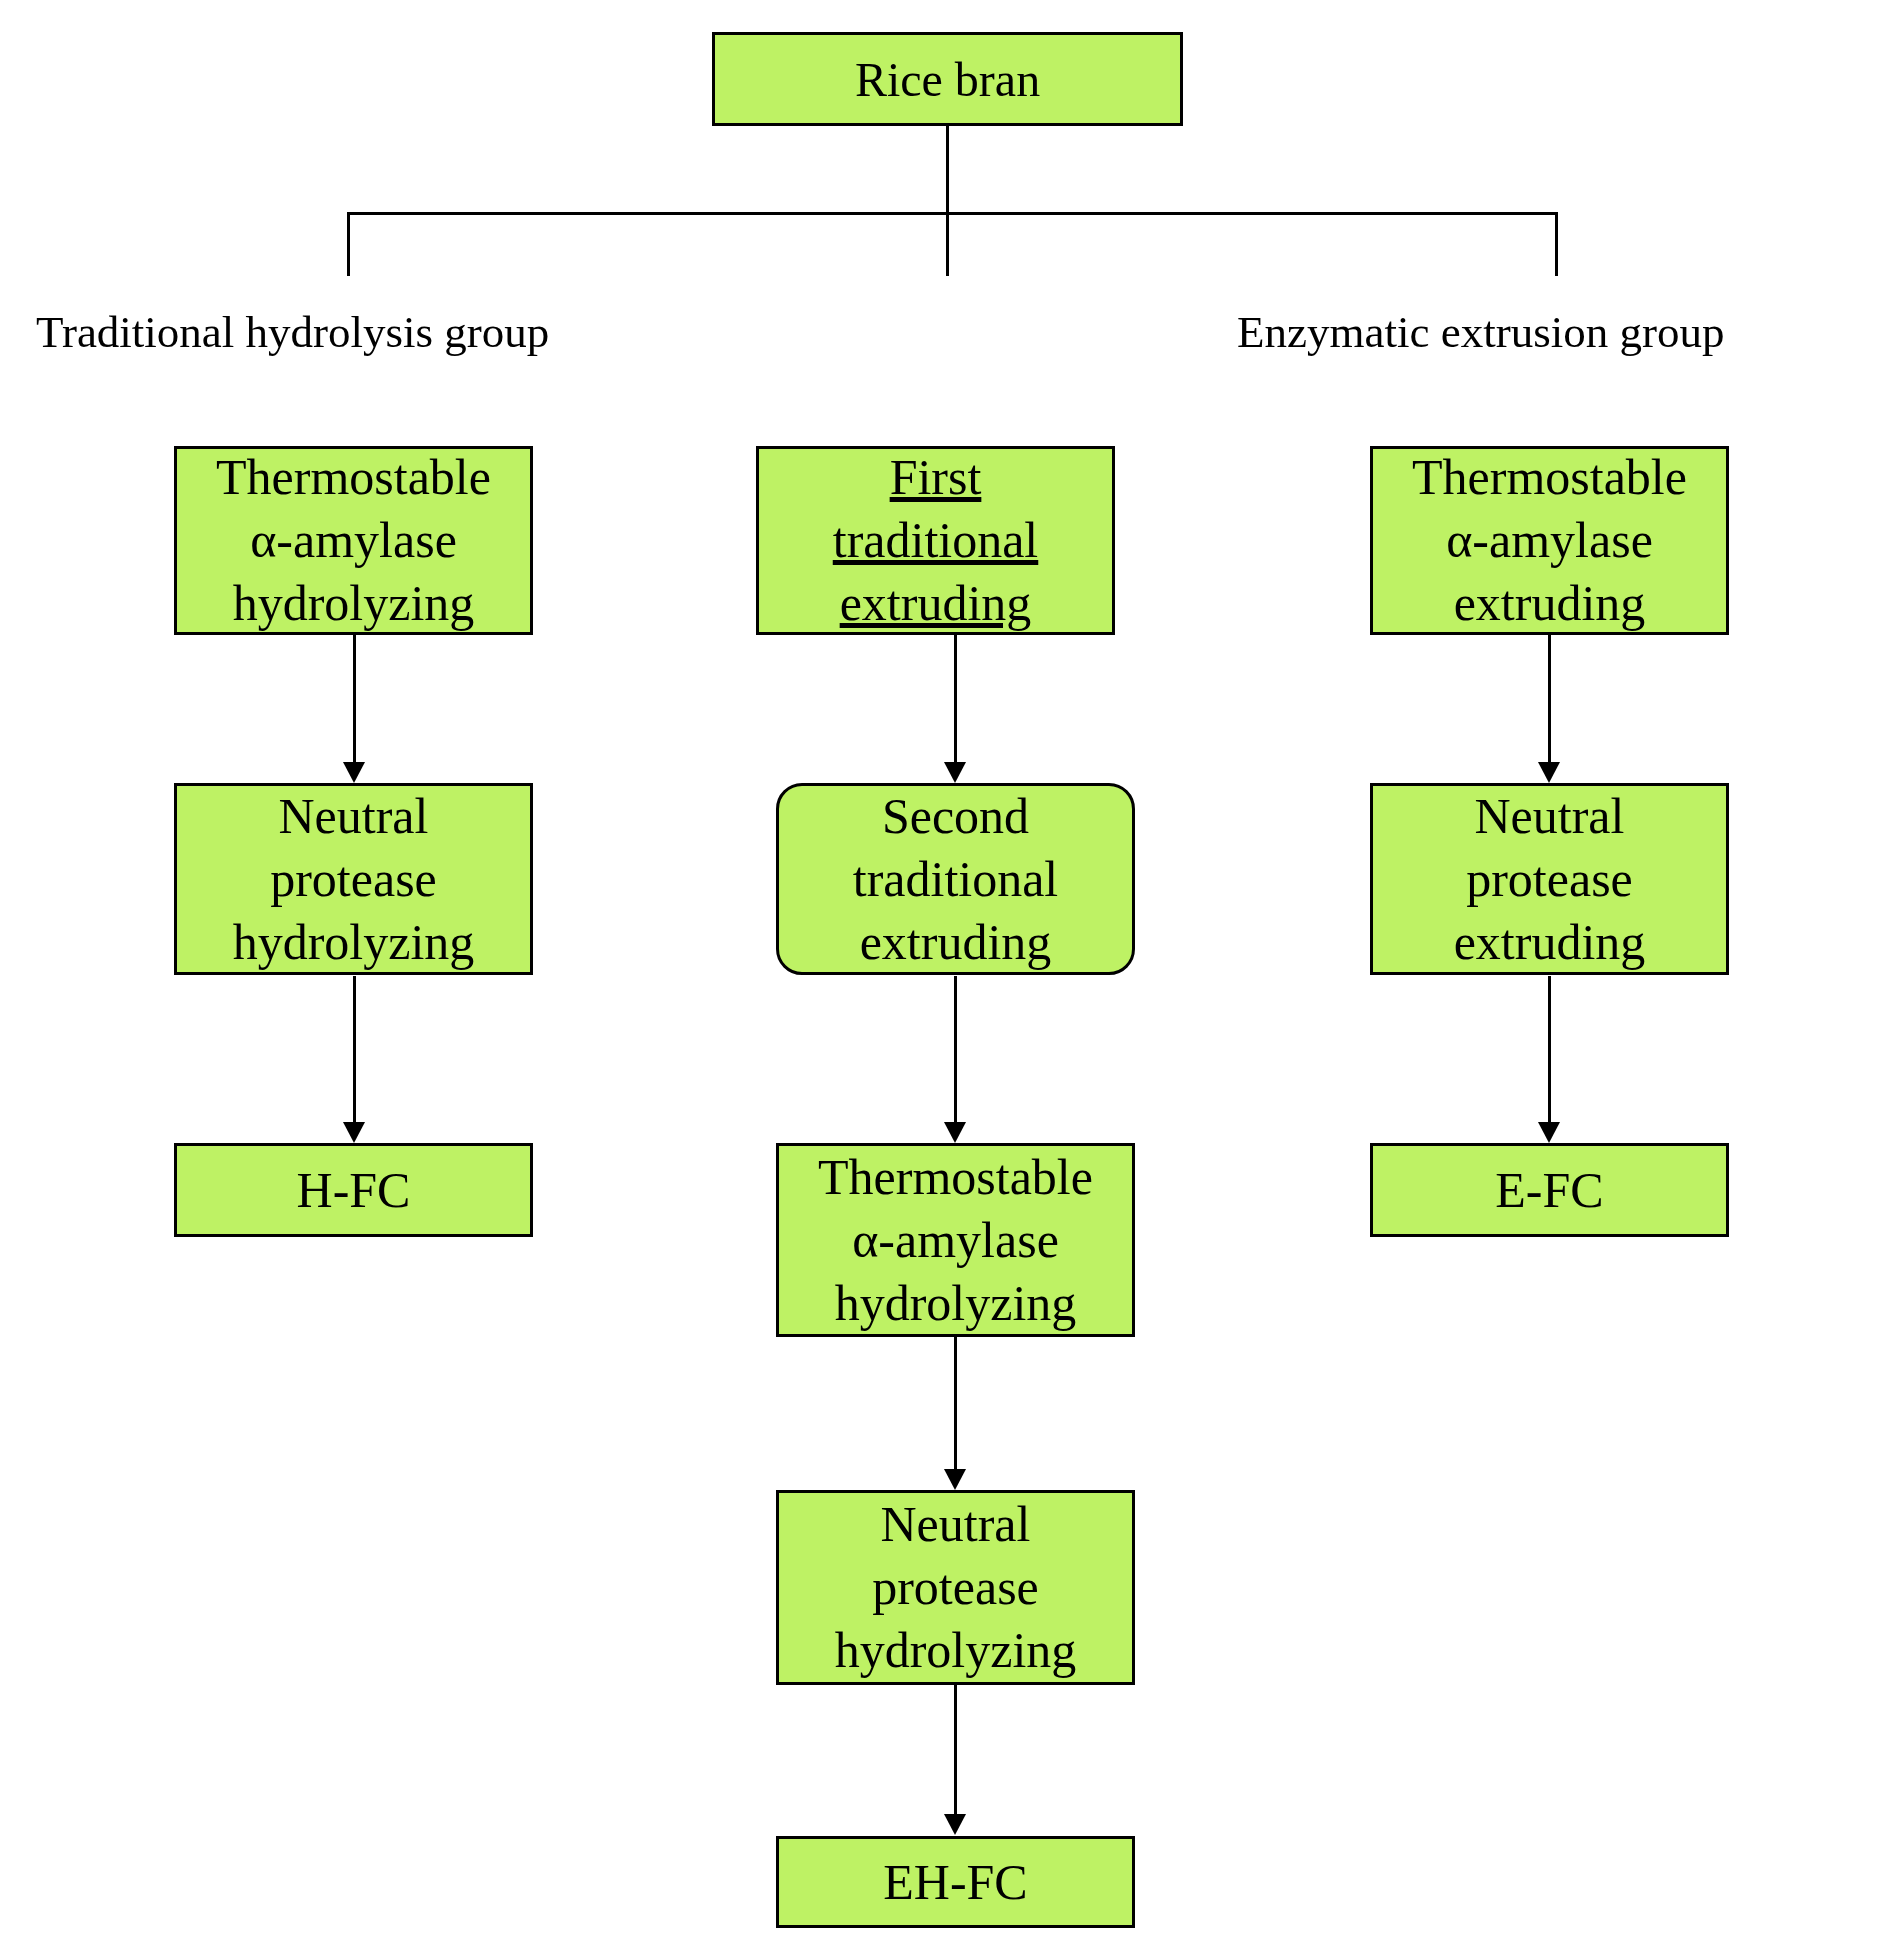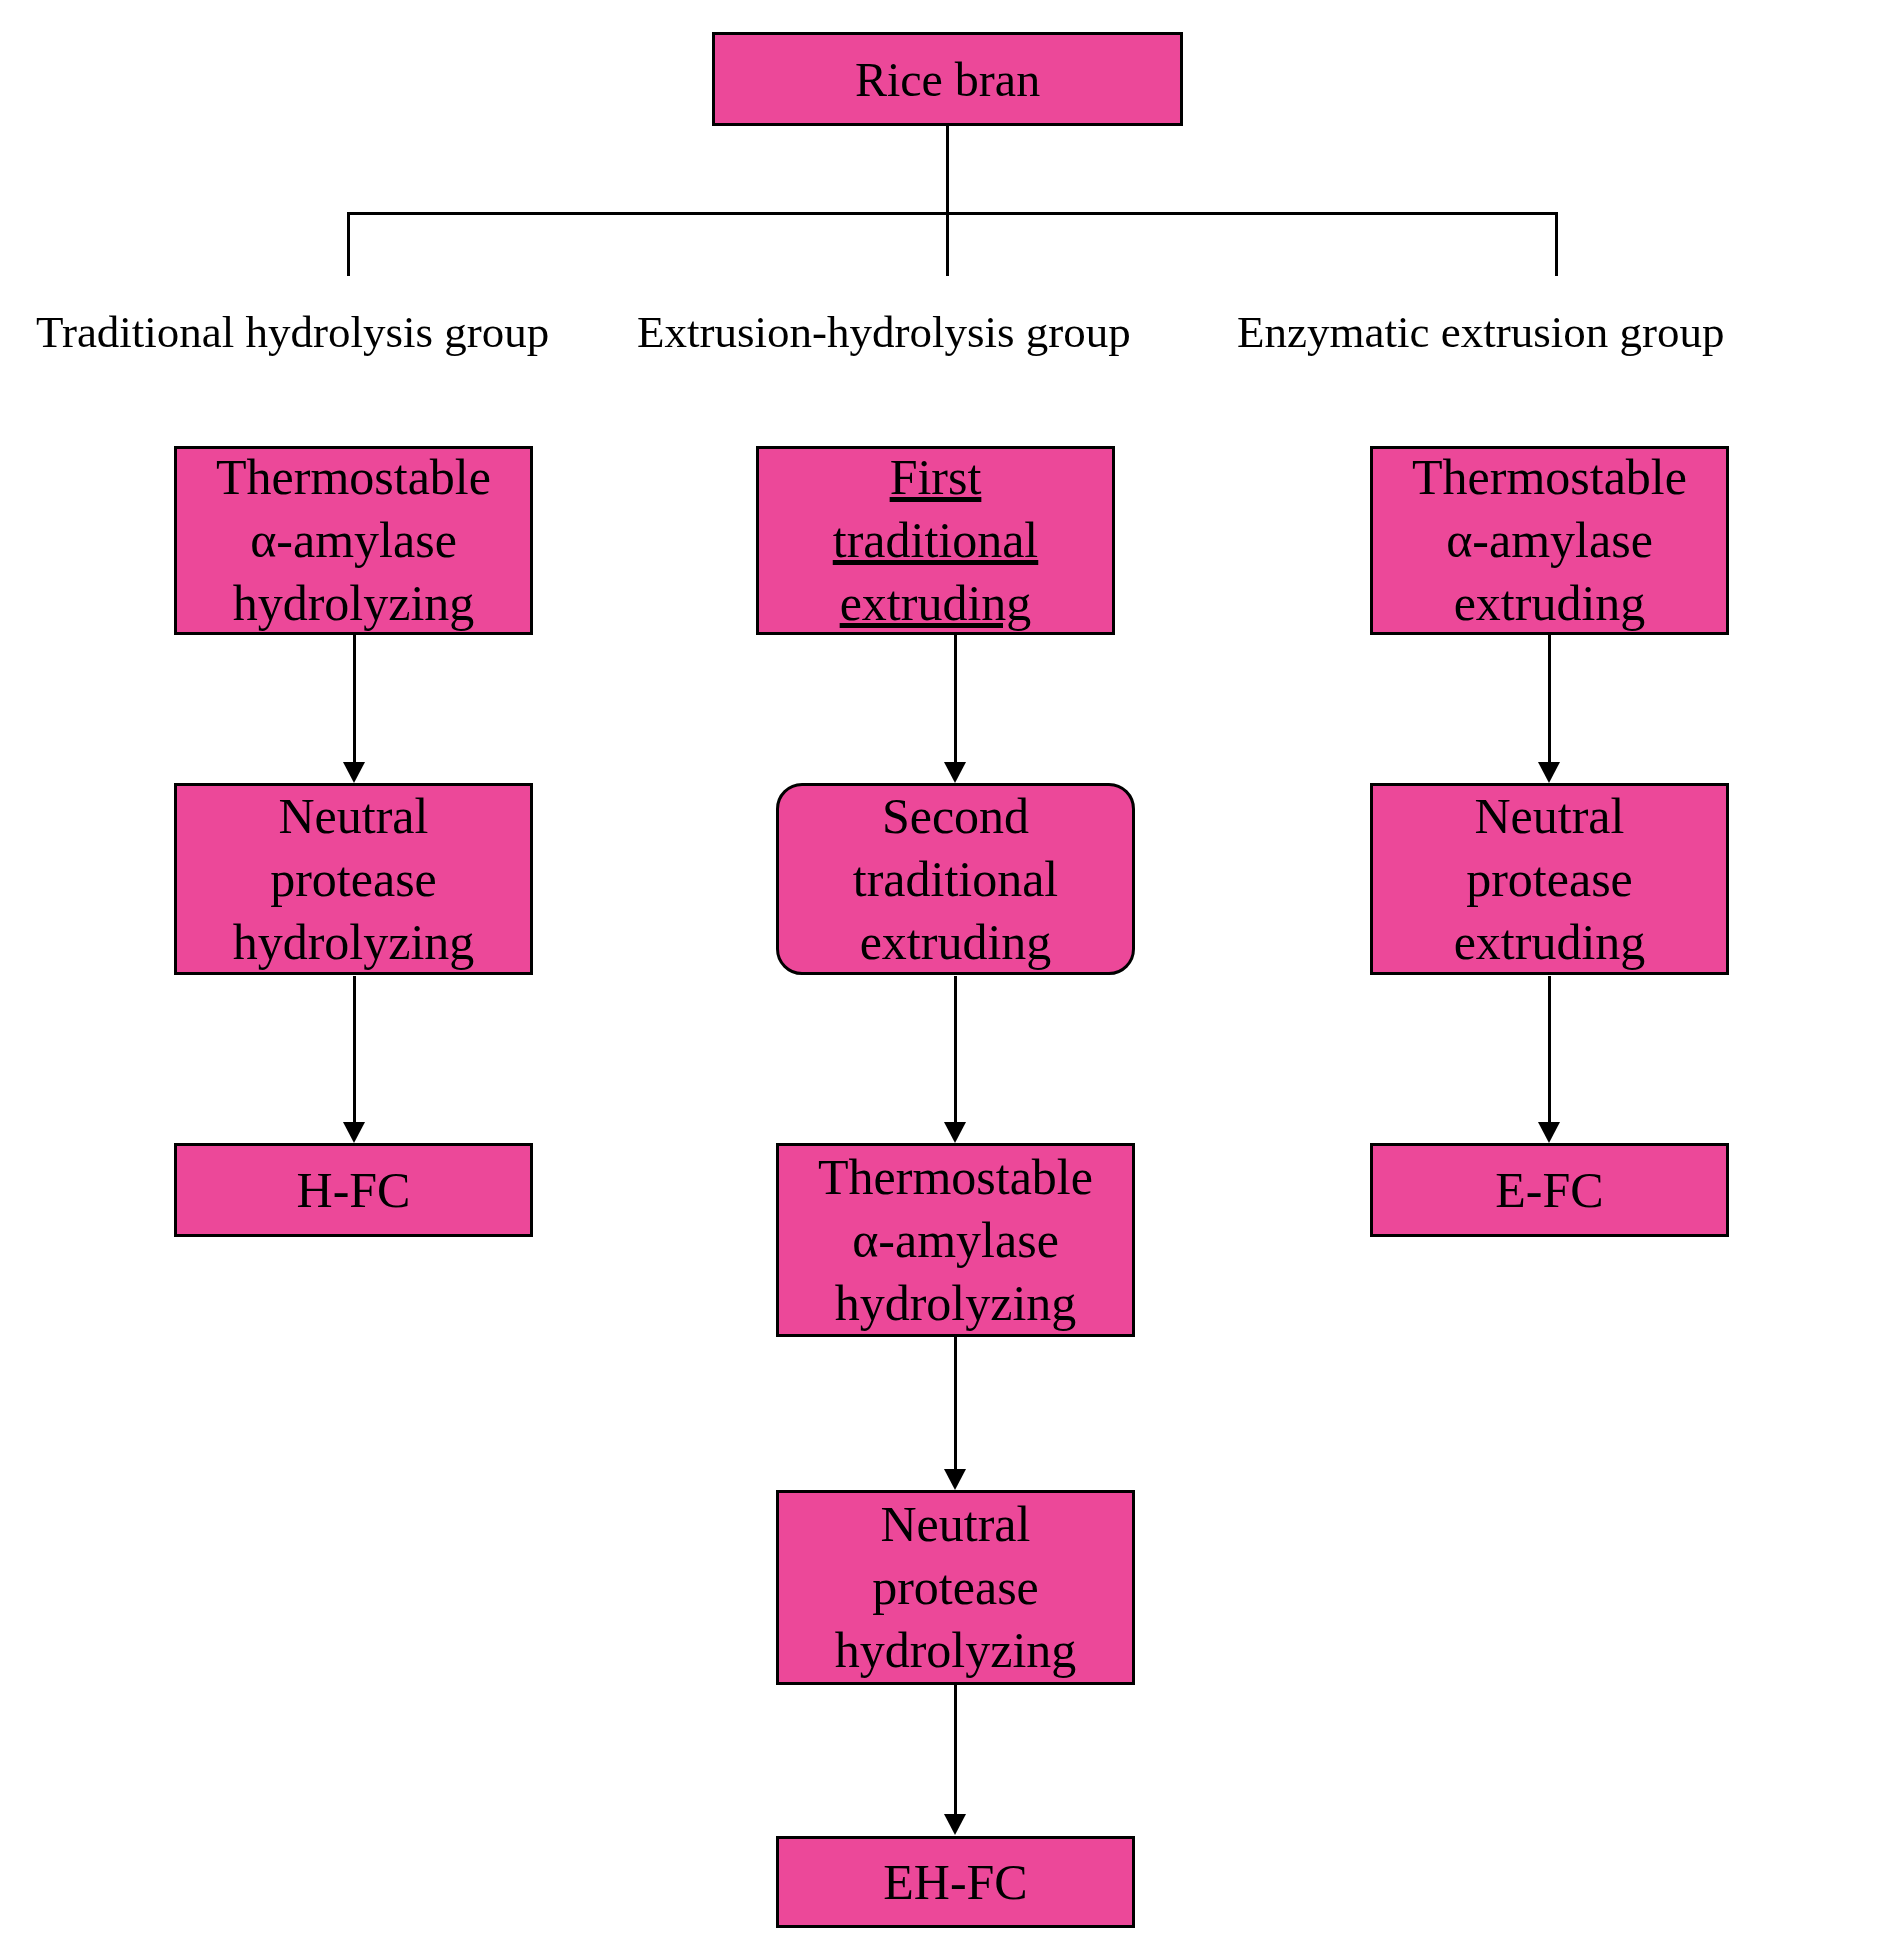--- a/index.html
+++ b/index.html
@@ -10,21 +10,21 @@
     background: #ffffff;
     color: #000000;
     font-family: "Liberation Serif", "DejaVu Serif", serif;
     overflow: hidden;
   }
   
   .node {
     position: absolute;
     box-sizing: border-box;
     border: 3.8px solid #000000;
-    background: #ec4899;
+    background: #bef264;
     display: flex;
     align-items: center;
     justify-content: center;
     text-align: center;
     font-size: 50px;
     line-height: 63px;
     white-space: pre-line;
   }
   
   .line { position: absolute; background: #000000; }
@@ -94,21 +94,20 @@
 
   <div class="node" id="root-box">Rice bran</div>
 
   <div class="line" id="stem"></div>
   <div class="line" id="branch-h"></div>
   <div class="line" id="branch-left"></div>
   <div class="line" id="branch-mid"></div>
   <div class="line" id="branch-right"></div>
 
   <div class="glabel" id="glabel-1">Traditional hydrolysis group</div>
-  <div class="glabel" id="glabel-2">Extrusion-hydrolysis group</div>
   <div class="glabel" id="glabel-3">Enzymatic extrusion group</div>
 
   <div class="node" id="c1-box1">Thermostable
 α-amylase
 hydrolyzing</div>
   <div class="arrow" id="c1-arrow1">
     <div class="shaft"></div>
     <div class="head"></div>
   </div>
   <div class="node" id="c1-box2">Neutral

